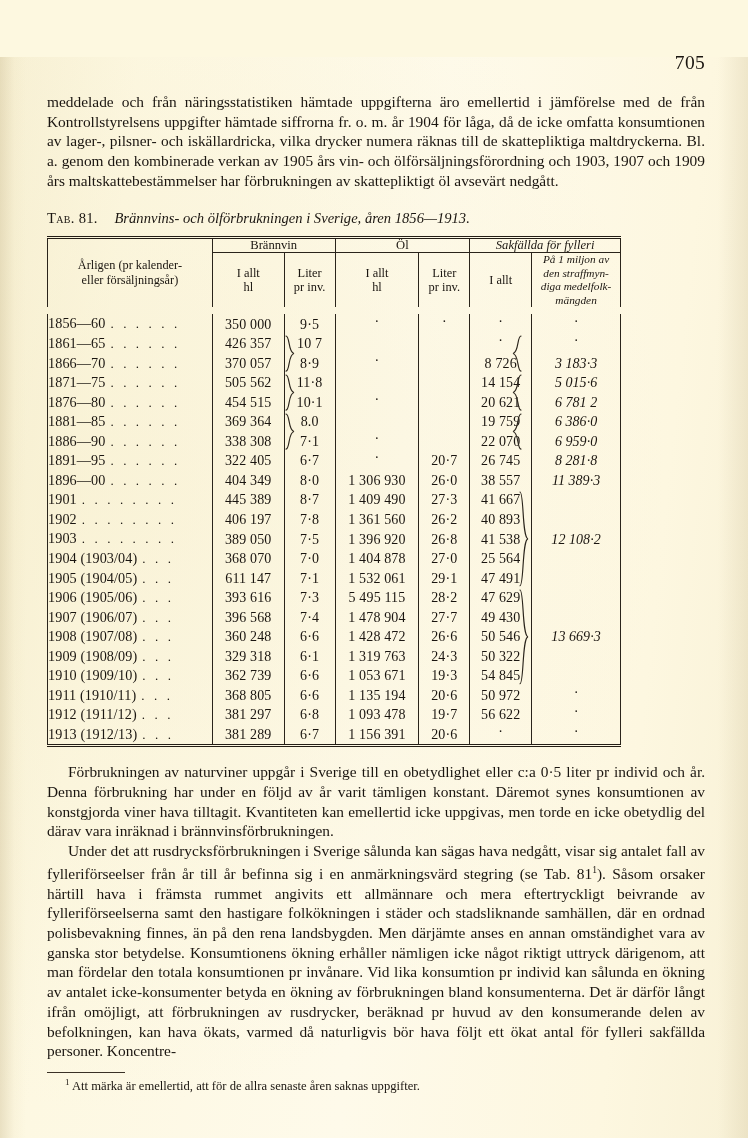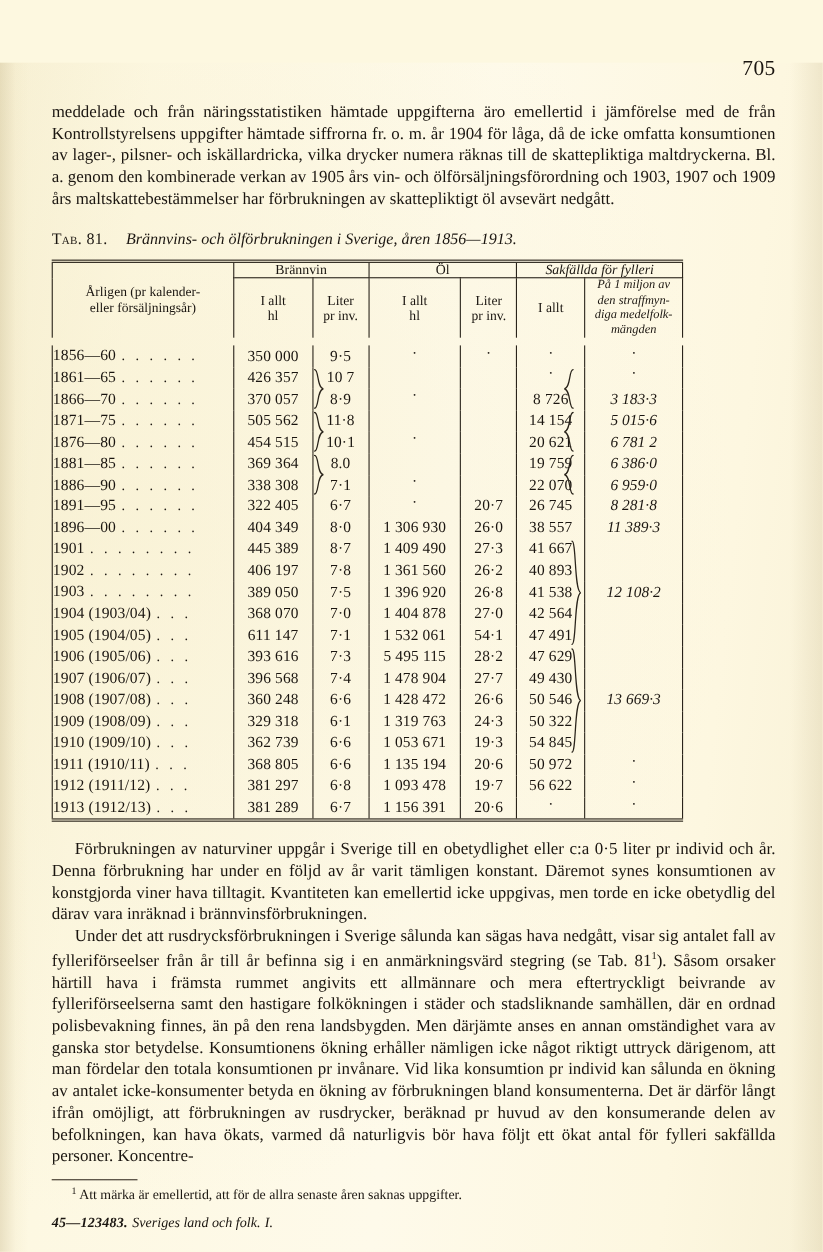--- a/index.html
+++ b/index.html
@@ -405,29 +405,29 @@
               <td class="num vr">26·8</td>
               <td class="num vdl vr">41 538</td>
               <td class="num outer-r tight">12 108·2</td>
             </tr>
             <tr class="dat">
               <td class="yr outer-l vr"><span>1904  (1903/04)</span><span class="dots">. . .</span></td>
               <td class="num vr">368 070</td>
               <td class="num vr">7·0</td>
               <td class="num vr">1 404 878</td>
               <td class="num vr">27·0</td>
-              <td class="num vdl vr">42 564</td>
+              <td class="num vdl vr">25 564</td>
               <td class="num outer-r tight"></td>
             </tr>
             <tr class="dat">
               <td class="yr outer-l vr"><span>1905  (1904/05)</span><span class="dots">. . .</span></td>
               <td class="num vr">611 147</td>
               <td class="num vr">7·1</td>
               <td class="num vr">1 532 061</td>
-              <td class="num vr">54·1</td>
+              <td class="num vr">29·1</td>
               <td class="num vdl vr">47 491</td>
               <td class="num outer-r tight"></td>
             </tr>
             <tr class="dat">
               <td class="yr outer-l vr"><span>1906  (1905/06)</span><span class="dots">. . .</span></td>
               <td class="num vr">393 616</td>
               <td class="num vr">7·3</td>
               <td class="num vr">5 495 115</td>
               <td class="num vr">28·2</td>
               <td class="num vdl vr">47 629</td>
@@ -529,18 +529,15 @@
         </div>
     </div>
 
     <p class="body indent" style="margin-top:15px">Förbrukningen av naturviner uppgår i Sverige till en obetydlighet eller c:a 0·5 liter pr individ och år. Denna förbrukning har under en följd av år varit tämligen konstant. Däremot synes konsumtionen av konstgjorda viner hava tilltagit. Kvantiteten kan emellertid icke uppgivas, men torde en icke obetydlig del därav vara inräknad i brännvinsförbrukningen.</p>
 
     <p class="body indent"><span>Under det att rusdrycksförbrukningen i Sverige sålunda kan sägas hava nedgått, visar sig antalet fall av fylleriförseelser från år till år befinna sig i en anmärkningsvärd stegring (se Tab. 81</span><sup class="fnref">1</sup><span>). Såsom orsaker härtill hava i främsta rummet angivits ett allmännare och mera eftertryckligt beivrande av fylleriförseelserna samt den hastigare folkökningen i städer och stadsliknande samhällen, där en ordnad polisbevakning finnes, än på den rena landsbygden. Men därjämte anses en annan omständighet vara av ganska stor betydelse. Konsumtionens ökning erhåller nämligen icke något riktigt uttryck därigenom, att man fördelar den totala konsumtionen pr invånare. Vid lika konsumtion pr individ kan sålunda en ökning av antalet icke-konsumenter betyda en ökning av förbrukningen bland konsumenterna. Det är därför långt ifrån omöjligt, att förbrukningen av rusdrycker, beräknad pr huvud av den konsumerande delen av befolkningen, kan hava ökats, varmed då naturligvis bör hava följt ett ökat antal för fylleri sakfällda personer. Koncentre-</span></p>
 
     <div class="fn-rule"></div>
     <p class="footnote"><sup>1</sup><span>Att märka är emellertid, att för de allra senaste åren saknas uppgifter.</span></p>
 
-    <div class="colophon">
-      <span class="no num-it">45—123483.</span><span class="it">Sveriges land och folk.</span><span class="it">I.</span>
-    </div>
 
   </div>
 </div>
 
 </body></html>

